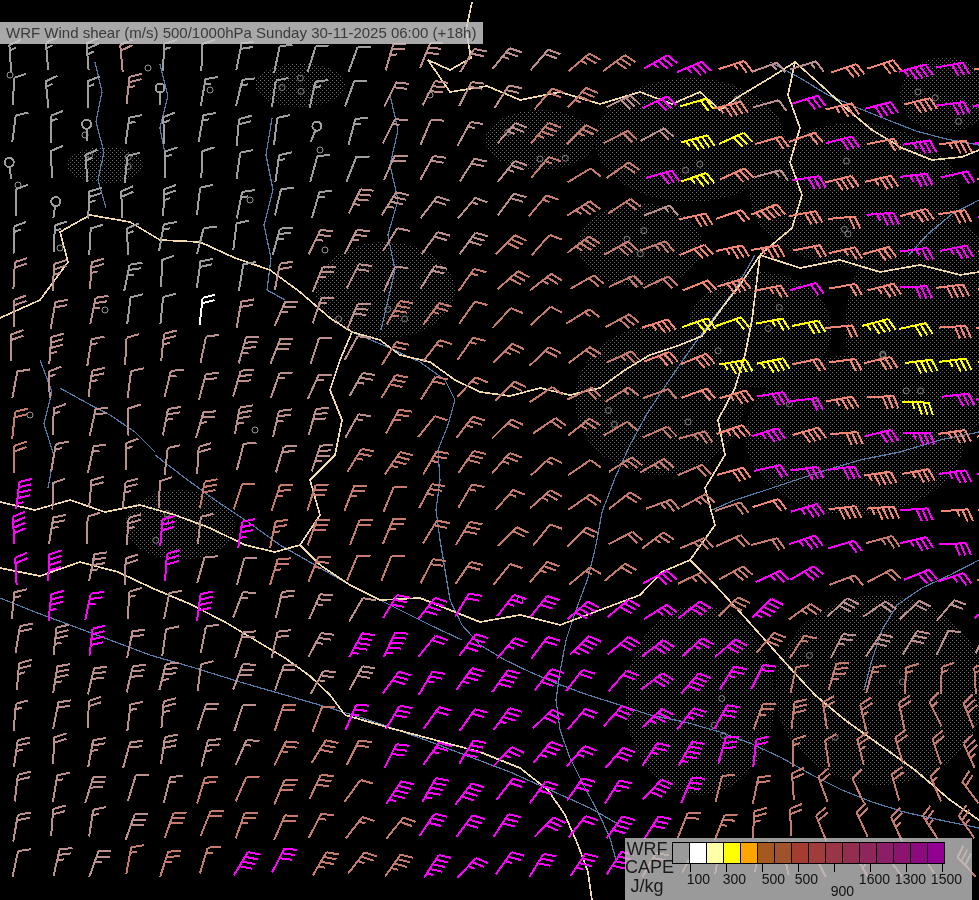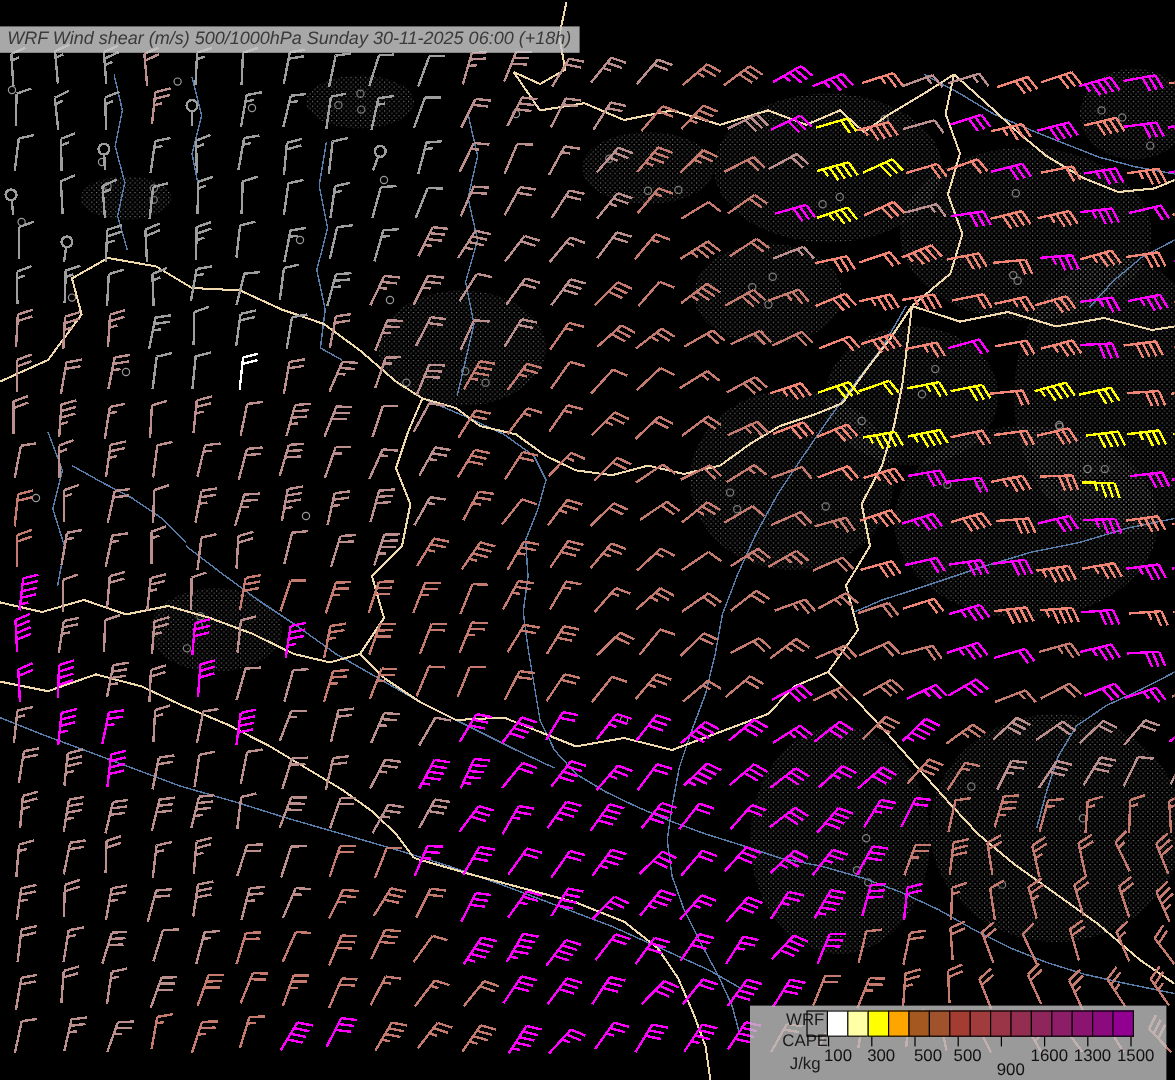--- a/index.html
+++ b/index.html
@@ -7,28 +7,28 @@
     position:relative;width:979px;height:900px;overflow:hidden;background:#000;
     font-family:"Liberation Sans",sans-serif;
   }
   #map-svg{position:absolute;left:0;top:0;}
   .titlebox{
     position:absolute;left:0;height:22px;line-height:22px;
     background:rgba(200,200,200,0.84);color:#3a3a3a;
     font-size:15px;padding:0 7px 0 6px;white-space:nowrap;
   }
   #title1{top:0;}
-  #title2{top:22px;font-style:italic;}
+  #title2{top:22px;}
   #legend{
     position:absolute;left:625px;top:838px;width:347px;height:62px;
     background:rgba(193,193,193,0.8);
   }
   .leg-label{
-    position:absolute;left:24px;width:44px;text-align:center;
-    font-size:14px;color:#1a1a1a;line-height:14px;
+    position:absolute;left:0;width:44px;text-align:center;
+    font-size:18px;color:#1a1a1a;line-height:14px;
   }
   #colorbar{position:absolute;left:47px;top:4px;height:22px;display:flex;}
   .cbar-cell{
     width:18px;height:22px;border:1px solid #000;margin-left:-1px;
     box-sizing:border-box;
   }
   .cbar-cell:first-child{margin-left:0;}
   .cbar-tick{position:absolute;top:26px;width:1px;height:8px;background:#000;}
   .cbar-ticklabel{
     position:absolute;top:33px;width:40px;margin-left:-20px;text-align:right;

